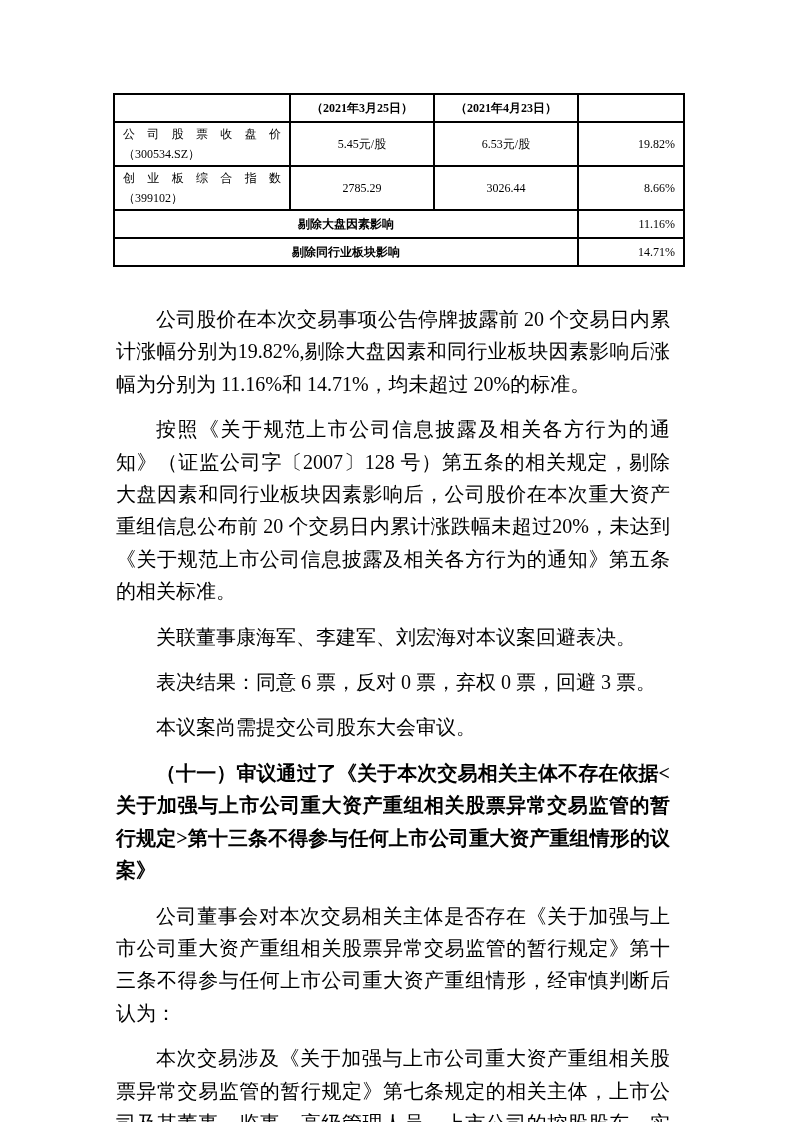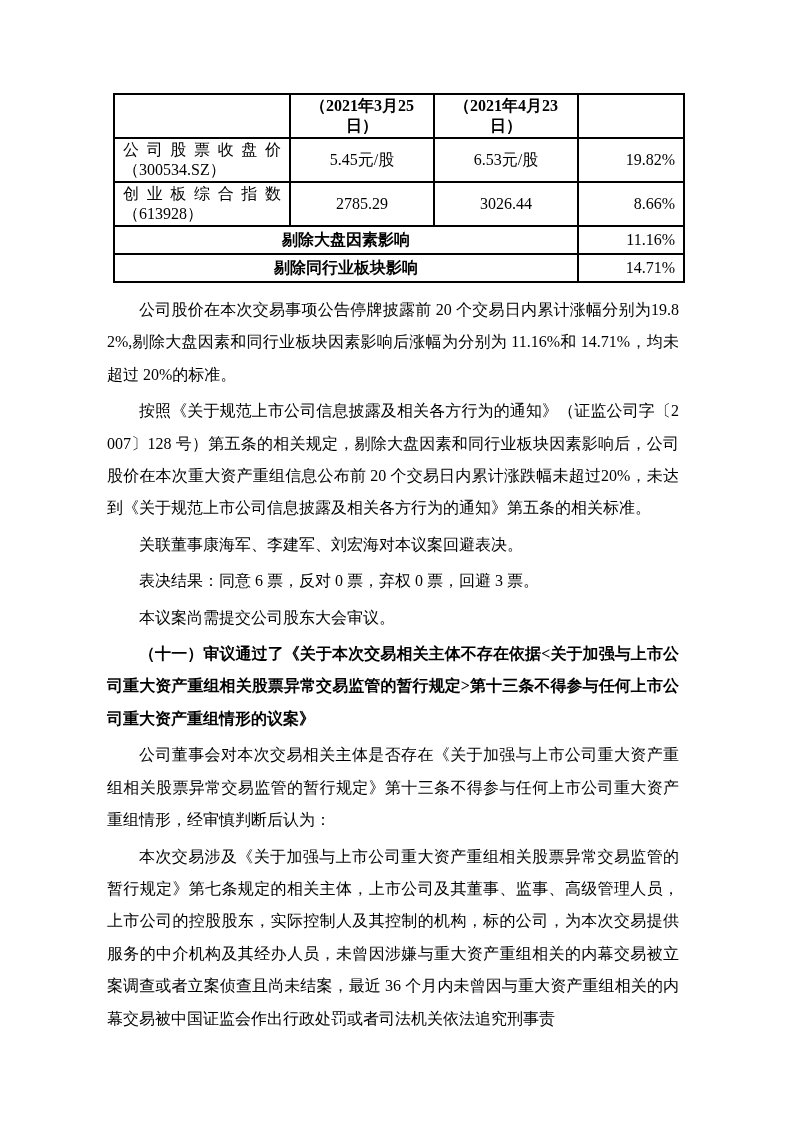--- a/index.html
+++ b/index.html
@@ -23,21 +23,21 @@
     left: 113px;
     top: 93px;
     width: 570px;
     border-collapse: collapse;
     table-layout: fixed;
   }
   table.doc-table td {
     border: 2px solid #000000;
     padding: 1px 8px;
     vertical-align: middle;
-    font-size: 16px;
+    font-size: 12px;
     line-height: 20px;
     color: #000000;
     overflow: hidden;
   }
   .col-label  { width: 176px; }
   .col-d1     { width: 144px; }
   .col-d2     { width: 144px; }
   .col-pct    { width: 106px; }
 
   tr.h-header  td { height: 24px; }
@@ -73,23 +73,23 @@
   }
 
   
   .content {
     position: absolute;
     left: 103px;
     top: 290px;
     width: 580px;
   }
   .content p {
-    margin: 4px;
+    margin: 13px;
     padding: 0;
-    font-size: 16px;
+    font-size: 20px;
     line-height: 32.4px;
     text-align: justify;
     text-indent: 2em;
     word-break: break-all;
     color: #000000;
   }
   .content p.heading {
     font-weight: bold;
   }
 </style>
@@ -119,21 +119,21 @@
           <div>（300534.SZ）</div>
         </td>
         <td class="cell-num">5.45元/股</td>
         <td class="cell-num">6.53元/股</td>
         <td class="cell-pct">19.82%</td>
       </tr>
 
       <tr class="h-double">
         <td class="cell-label">
           <div class="label-spread">创业板综合指数</div>
-          <div>（613928）</div>
+          <div>（399102）</div>
         </td>
         <td class="cell-num">2785.29</td>
         <td class="cell-num">3026.44</td>
         <td class="cell-pct">8.66%</td>
       </tr>
 
 
       <tr class="h-summary">
         <td class="cell-summary" colspan="3">剔除大盘因素影响</td>
         <td class="cell-pct">11.16%</td>

